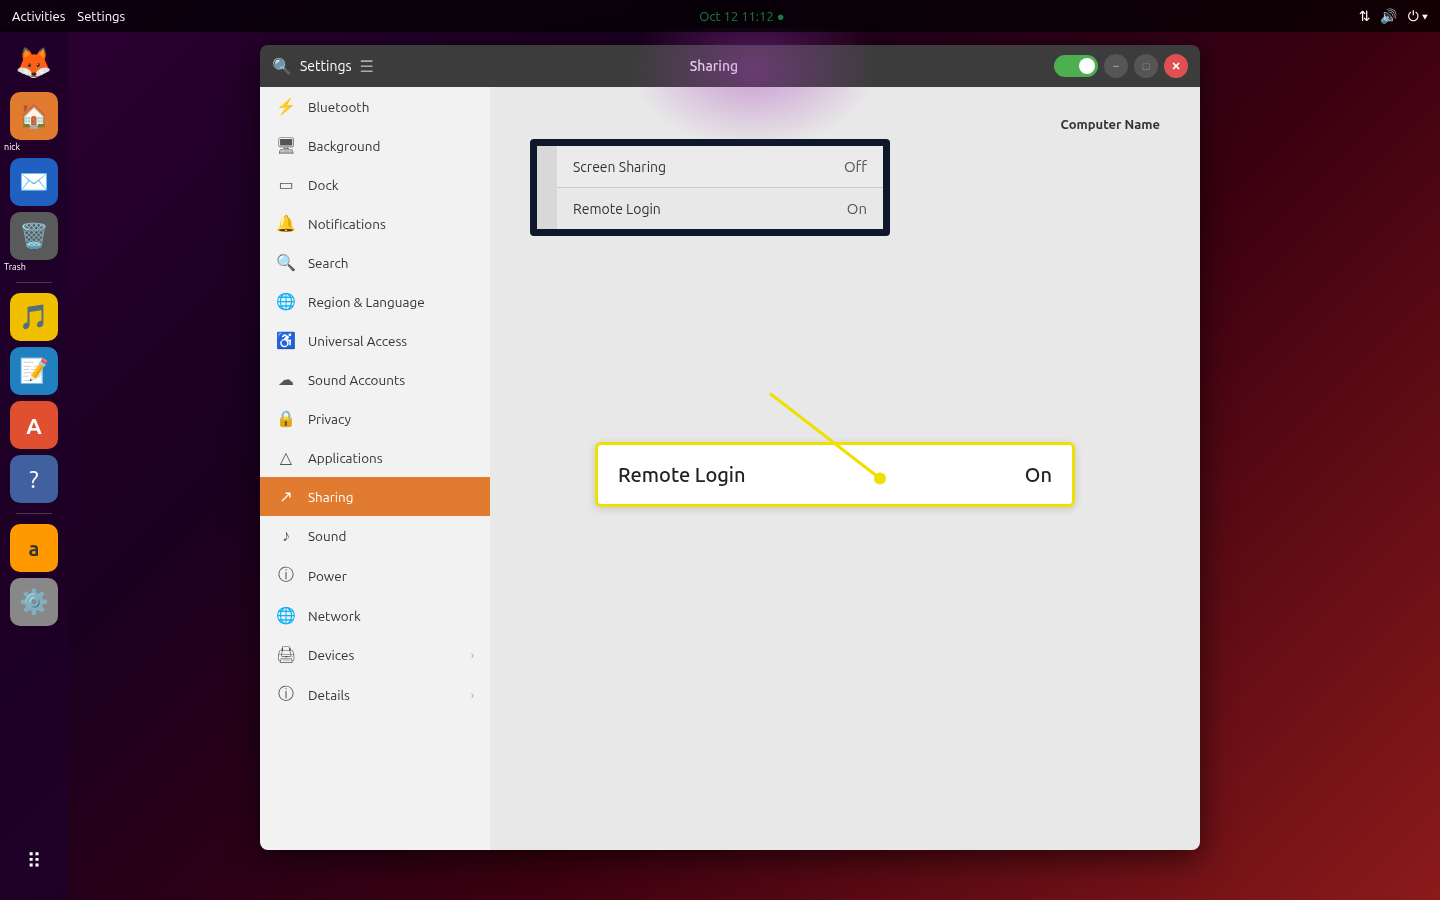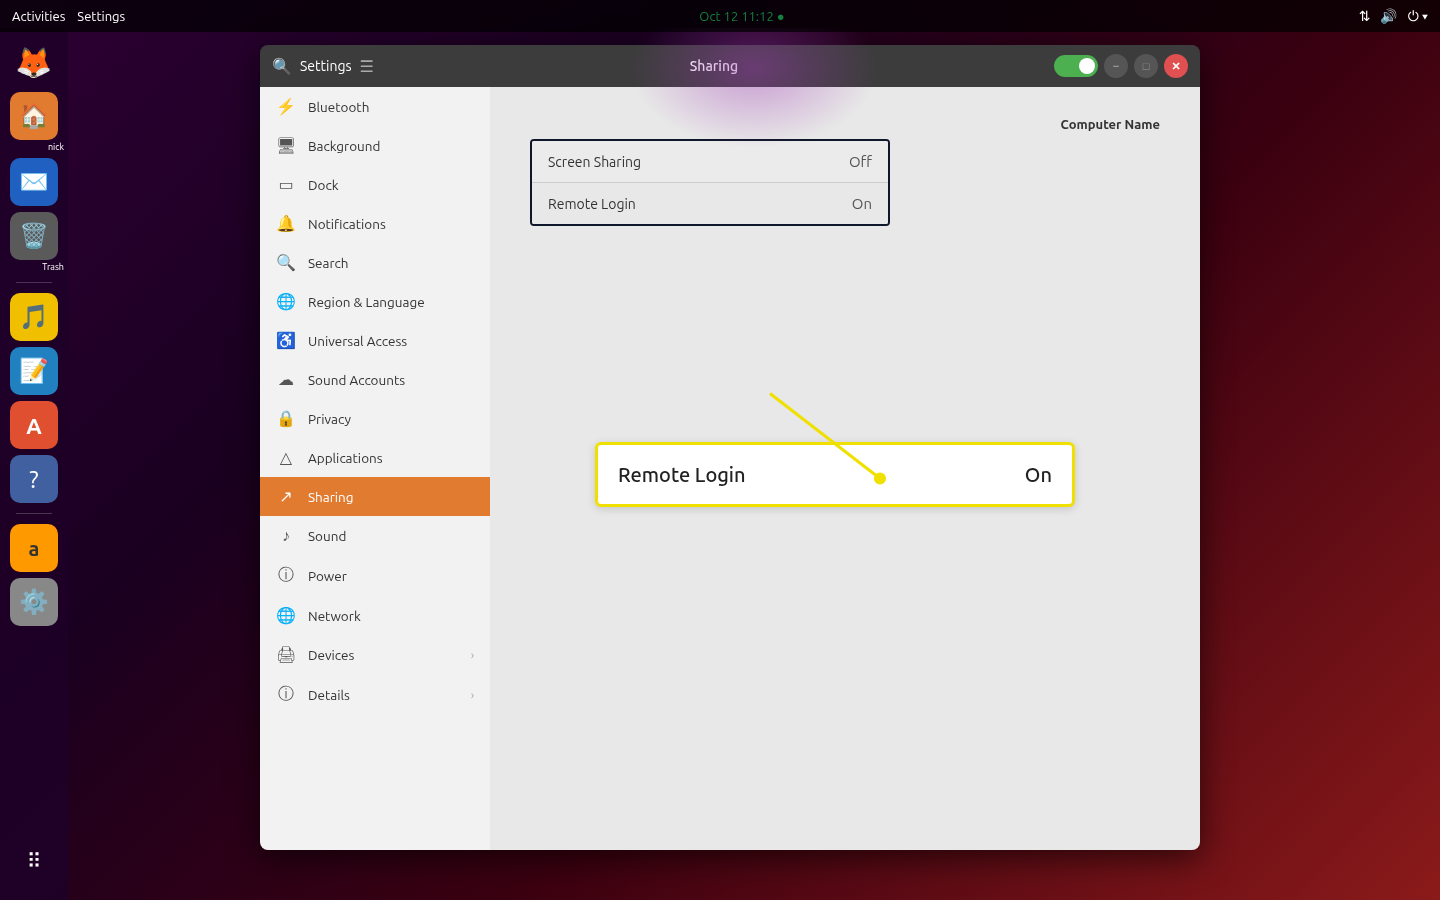--- a/index.html
+++ b/index.html
@@ -53,21 +53,21 @@
       align-items: center;
       justify-content: center;
       cursor: pointer;
       font-size: 22px;
       position: relative;
     }
     .dock-icon.home-icon-bg { background: #e07b30; }
     .dock-icon-label {
       font-size: 9px;
       color: white;
-      text-align: right;
+      text-align: left;
       margin-top: 2px;
       width: 60px;
     }
     .dock-icon-wrapper { display: flex; flex-direction: column; align-items: center; }
     .dock-separator {
       width: 36px;
       height: 1px;
       background: rgba(255,255,255,0.2);
       margin: 4px 0;
     }
@@ -190,21 +190,22 @@
       color: #333;
       margin-bottom: 20px;
       outline: none;
     }
 
     .sharing-table {
       width: 360px;
       background: #d8d8d8;
       border-radius: 4px;
       overflow: hidden;
-      border: 2px solid #0f172a;
+      border: 7px solid #0f172a;
+      padding-left: 20px;
     }
     .sharing-row {
       display: flex;
       align-items: center;
       justify-content: space-between;
       padding: 12px 16px;
       background: #ebebeb;
       font-size: 14px;
       color: #333;
     }

